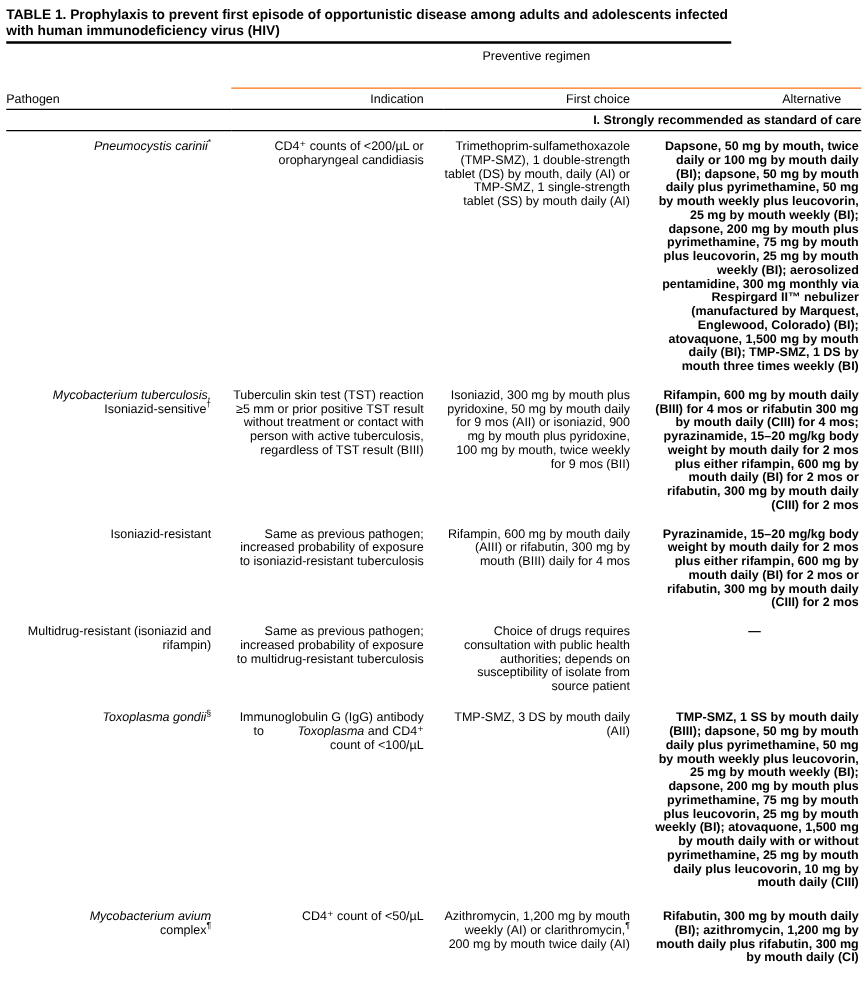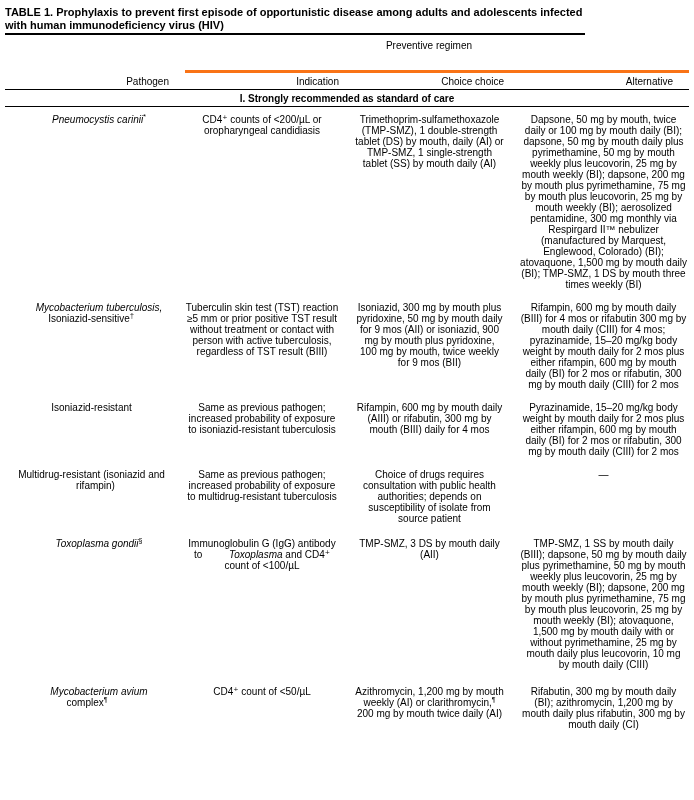--- a/index.html
+++ b/index.html
@@ -17,31 +17,31 @@
     border-bottom: 2px solid #000; padding-bottom: 2px;
   }
 
   table.main {
     width: 684px; table-layout: fixed; border-collapse: collapse;
     margin-top: 3px;
   }
   col.c1 { width: 180px; } col.c2 { width: 170px; }
   col.c3 { width: 165px; } col.c4 { width: 169px; }
 
-  th, td { vertical-align: top; text-align: center; padding: 0; font-weight: normal; }
+  th, td { vertical-align: top; text-align: right; padding: 0; font-weight: normal; }
 
-  .th-regimen { text-align: center; border-bottom: 3px solid #f97316; padding: 2px 16px 19px 0; }
+  .th-regimen { text-align: center; border-bottom: 1px solid #f97316; padding: 2px 16px 19px 0; }
   tr.colhead th { border-bottom: 1px solid #000; vertical-align: bottom; padding: 3px 16px 2px 0; }
-  tr.colhead th.first { text-align: right; }
+  tr.colhead th.first { text-align: left; }
   tr.colhead th.centered { text-align: right; }
 
   tr.section td { font-weight: bold; border-bottom: 1px solid #000; padding: 3px 0 2px 0; }
 
   td.bc { padding: 12px 16px 0 0; }
-  td.bc:last-child { padding-right: 2px; }
+  td.bc:last-child { padding-right: 2px; font-weight: bold; }
   tr.r-sm td.bc { padding-top: 7px; }
   tr.r-lg td.bc { padding-top: 14px; }
   tr.r-xl td.bc { padding-top: 16px; }
 
   .it { font-style: italic; margin-left: 24px; }
   .indent { padding-left: 9px; }
   .hang { padding-left: 17px; text-indent: -8px; }
   .sub-line { padding-left: 8px; }
   sup { font-size: 7px; line-height: 0; vertical-align: super; }
   .dash-center { text-align: center; }
@@ -61,21 +61,21 @@
         <col class="c4">
     </colgroup>
     <thead>
       <tr>
         <th></th>
         <th colspan="3" class="th-regimen">Preventive regimen</th>
       </tr>
       <tr class="colhead">
         <th class="first">Pathogen</th>
         <th class="centered">Indication</th>
-        <th class="centered">Choice choice</th>
+        <th class="centered">First choice</th>
         <th class="centered">Alternative</th>
       </tr>
     </thead>
     <tbody>
       <tr class="section">
         <td colspan="4">I. Strongly recommended as standard of care</td>
       </tr>
 
       <tr class="r-sm">
         <td class="bc">

